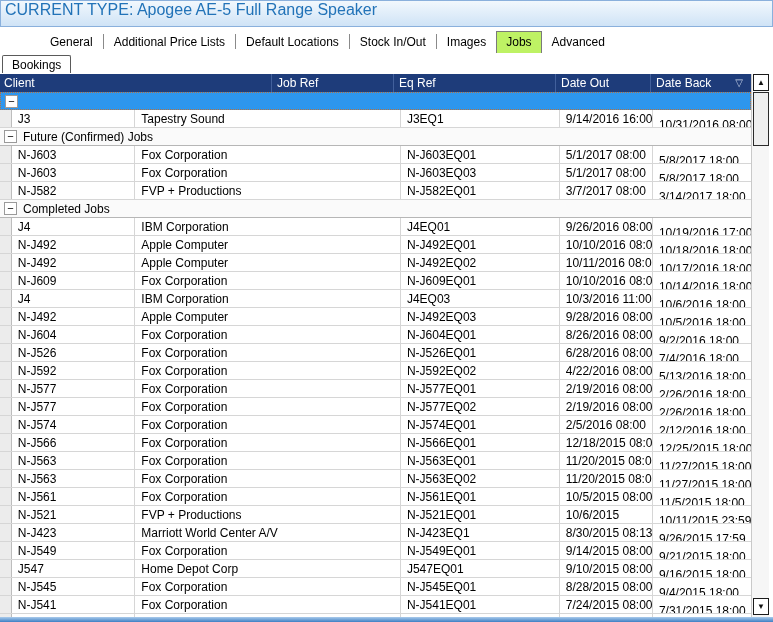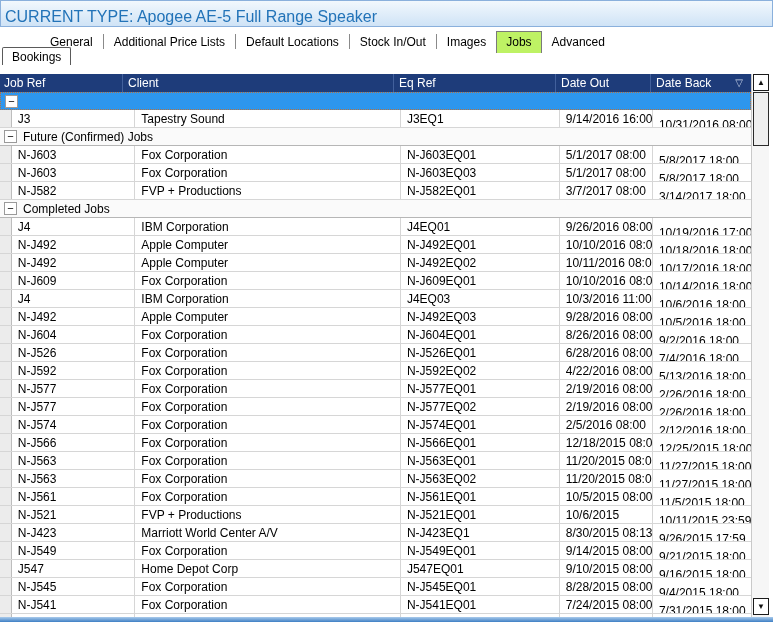--- a/index.html
+++ b/index.html
@@ -6,37 +6,37 @@
   .window {
     position:relative; width:773px; height:622px; overflow:hidden;
     font-family:"Liberation Sans", sans-serif; background:#fff;
     -webkit-font-smoothing:none;
   }
   
   .titlebar {
     position:absolute; top:0; left:0; width:773px; height:27px; box-sizing:border-box;
     background:linear-gradient(var(--title-bg-top), var(--title-bg-bottom));
     border:1px solid var(--title-border);
-    display:flex; align-items:flex-end;
+    display:flex; align-items:flex-start;
   }
   .titlebar .t-text { color:var(--title-text); font-size:16px; padding-left:4px; white-space:nowrap; }
   
   .tabstrip {
     position:absolute; top:31px; left:0; width:773px; height:22px;
     display:flex; align-items:stretch; font-size:12px;padding-left:40px;
   }
   .tab { padding:4px 10px 3px 10px; color:#000; white-space:nowrap; cursor:default; }
   .tab.active {
     background:#bef264; border:1px solid #7a7a7a; border-bottom:none;
     padding:3px 9px 4px 9px;
   }
   .tab-divider { width:1px; background:#8a8a8a; margin:3px 0 4px 0; }
   
   .subtab {
-    position:absolute; top:47px; left:2px; height:18px; box-sizing:border-box;
+    position:absolute; top:55px; left:2px; height:18px; box-sizing:border-box;
     background:#fff; border:1px solid #5a5a5a; border-bottom:none;
     border-radius:2px 2px 0 0; font-size:12px; padding:2px 9px 0 9px; white-space:nowrap;
   }
   
   .grid { position:absolute; top:74px; left:0; width:751px; }
   .grid-header {
     display:flex; height:18px; background:var(--header-bg); color:var(--header-text);
     font-size:12px; box-sizing:border-box;
   }
   .hcell {
@@ -106,22 +106,22 @@
       <div class="tab-divider"></div>
       <div class="tab">Images</div>
       <div class="tab active">Jobs</div>
       <div class="tab">Advanced</div>
     </div>
 
   <div class="subtab">Bookings</div>
 
   <div class="grid">
     <div class="grid-header">
+      <div class="hcell h-client">Client</div>
       <div class="hcell h-job">Job Ref</div>
-      <div class="hcell h-client">Client</div>
       <div class="hcell h-eq">Eq Ref</div>
       <div class="hcell h-out">Date Out</div>
       <div class="hcell h-back">
         <span>Date Back</span>
         <span class="sort-glyph">▽</span>
       </div>
     </div>
     <div class="grid-body">
         <div class="row group selected">
           <span class="minus-box">−</span>

